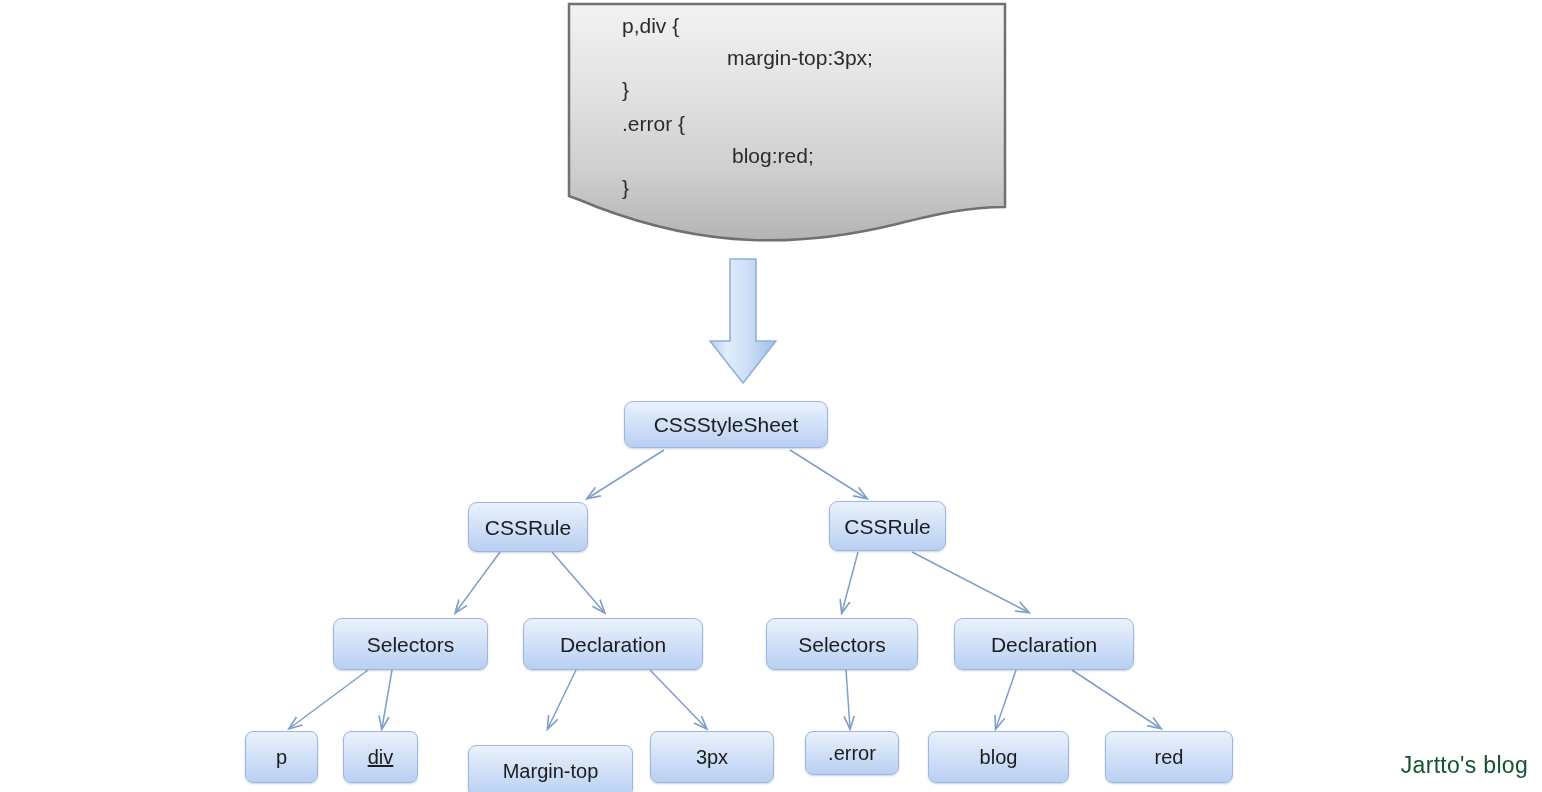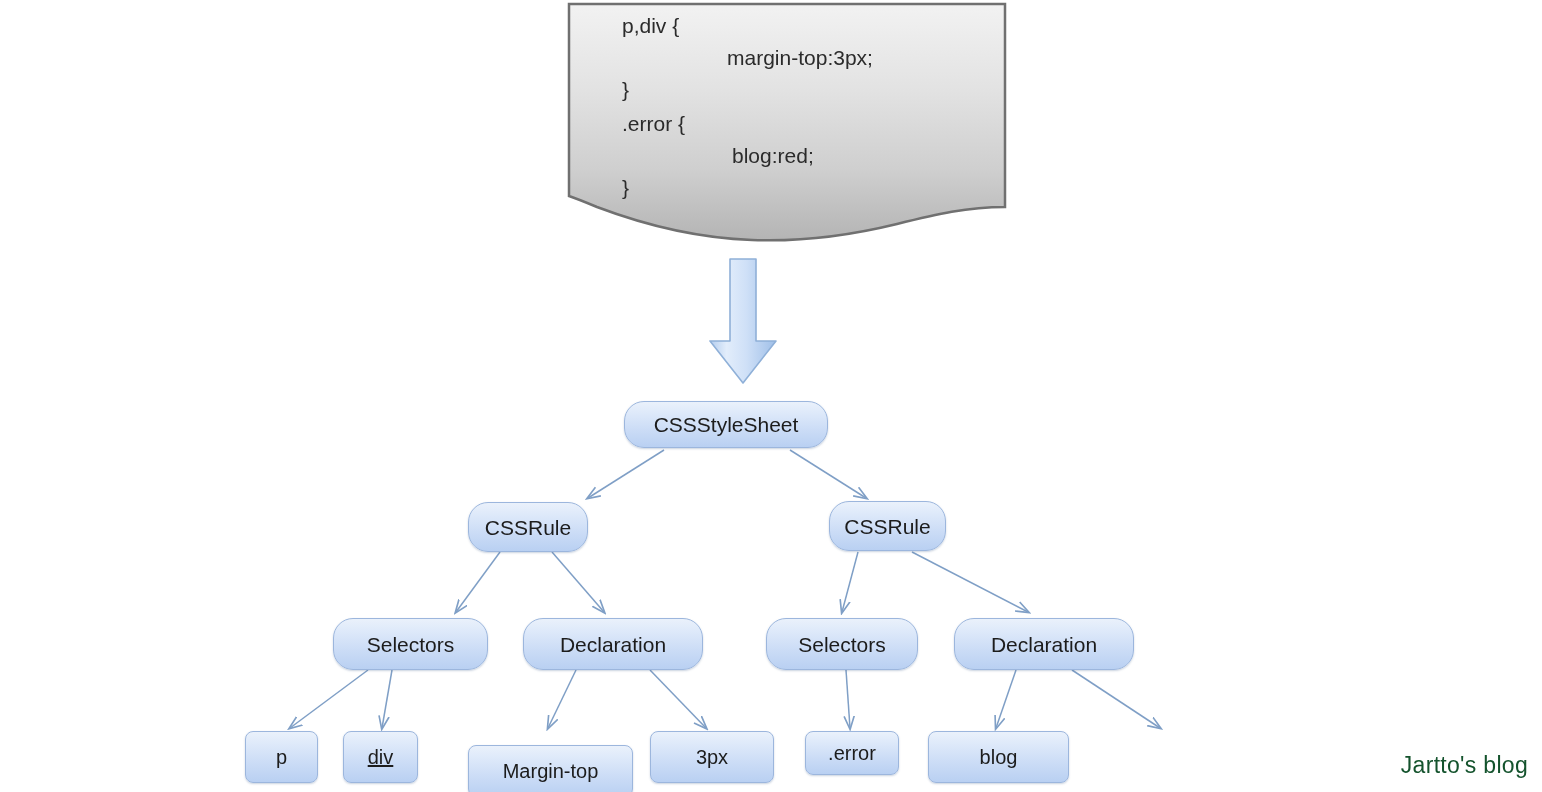--- a/index.html
+++ b/index.html
@@ -66,21 +66,21 @@
     width: 1542px;
     height: 792px;
     pointer-events: none;
   }
 
   
   .node {
     position: absolute;
     box-sizing: border-box;
     border: 1px solid #9cb6dd;
-    border-radius: 20px;
+    border-radius: 9px;
     background: linear-gradient(to bottom, #eaf1fb 0%, #dfeafa 22%, #cbdcf6 62%, #b9d0f2 100%);
     box-shadow: 0 1px 2px rgba(80,110,150,0.30);
     display: flex;
     align-items: center;
     justify-content: center;
     color: #1c1c1c;
     font-family: "Liberation Sans", sans-serif;
     font-size: 21px;
     line-height: 1;
     text-align: center;
@@ -188,16 +188,17 @@
   <div class="node" style="left:523px; top:618px; width:180px; height:52px;">Declaration</div>
   <div class="node" style="left:766px; top:618px; width:152px; height:52px;">Selectors</div>
   <div class="node" style="left:954px; top:618px; width:180px; height:52px;">Declaration</div>
 
   <div class="node leaf" style="left:245px; top:731px; width:73px; height:52px;">p</div>
   <div class="node leaf" style="left:343px; top:731px; width:75px; height:52px;text-decoration:underline;">div</div>
   <div class="node leaf" style="left:468px; top:731px; width:165px; height:52px;margin-top:14px;">Margin-top</div>
   <div class="node leaf" style="left:650px; top:731px; width:124px; height:52px;">3px</div>
   <div class="node leaf" style="left:805px; top:731px; width:94px; height:44px;">.error</div>
   <div class="node leaf" style="left:928px; top:731px; width:141px; height:52px;">blog</div>
+  <div class="node leaf" style="left:1105px; top:731px; width:128px; height:52px;">red</div>
 
   <div id="watermark">Jartto's blog</div>
 
 </div>
 
 </body></html>

